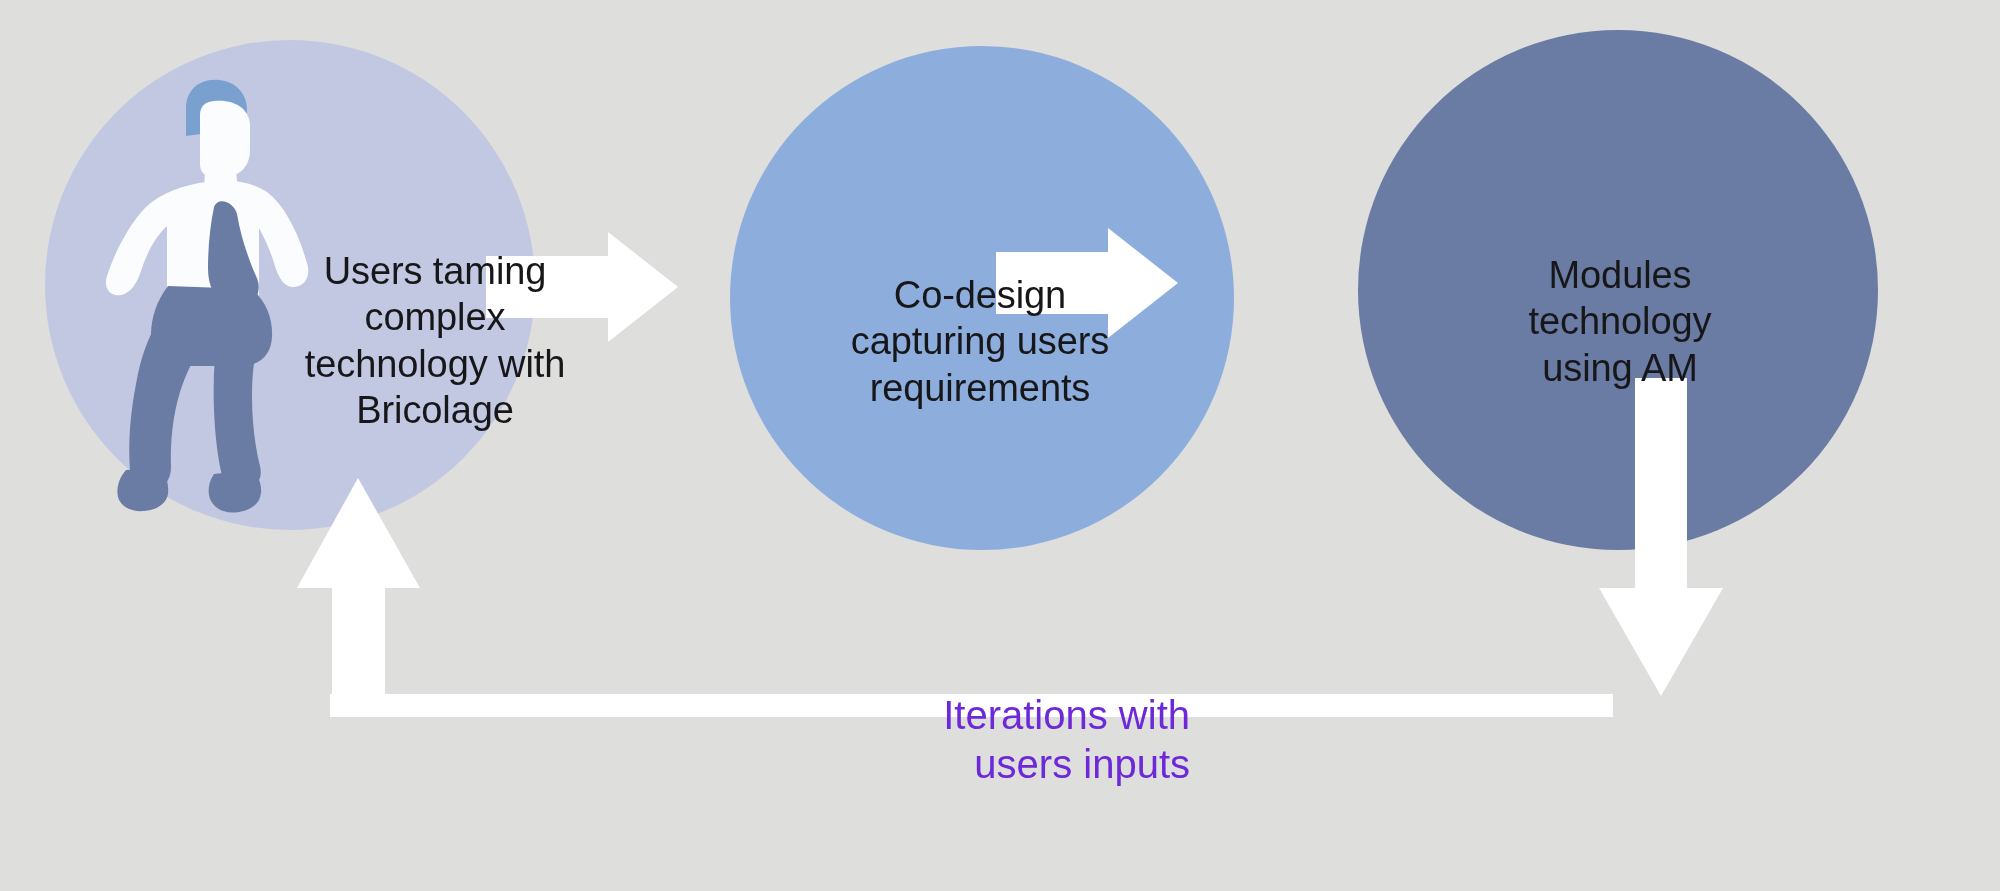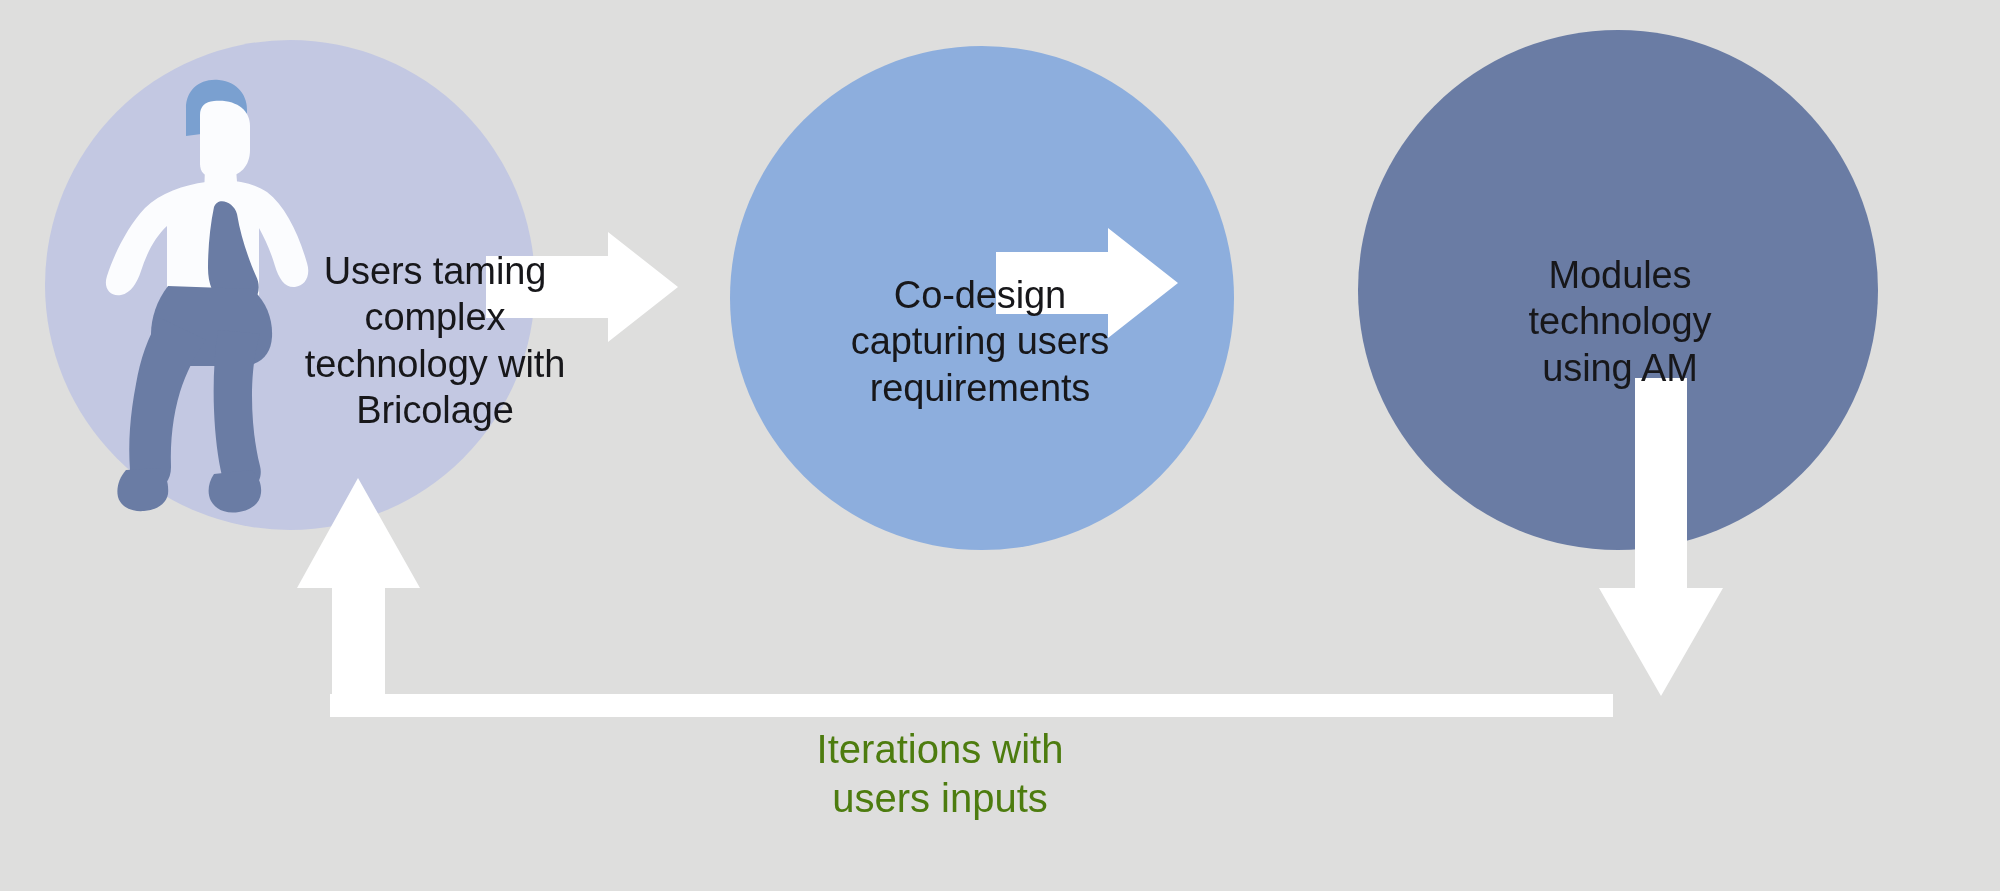--- a/index.html
+++ b/index.html
@@ -19,22 +19,22 @@
     font-weight:400;
     line-height:1.22;
     letter-spacing:-0.1px;
     white-space:pre-line;
     pointer-events:none;
   }
   #label-bricolage{ left:290px; top:248px; width:290px; font-size:38px; }
   #label-codesign { left:820px; top:272px; width:320px; font-size:38px; }
   #label-modules  { left:1455px;top:252px; width:330px; font-size:38px; }
   #label-feedback {
-    position:absolute;left:690px;top:725px;width:500px;
-    text-align:center;font-size:40px;color:#4d7c0f;
+    position:absolute;left:690px;top:691px;width:500px;
+    text-align:right;font-size:40px;color:#6d28d9;
     font-family:"Liberation Sans", sans-serif;line-height:1.22;
     white-space:pre-line;
   }
 </style>
 </head>
 <body>
 
 <div id="stage">
 
   <svg id="scene" viewBox="0 0 2000 891">

